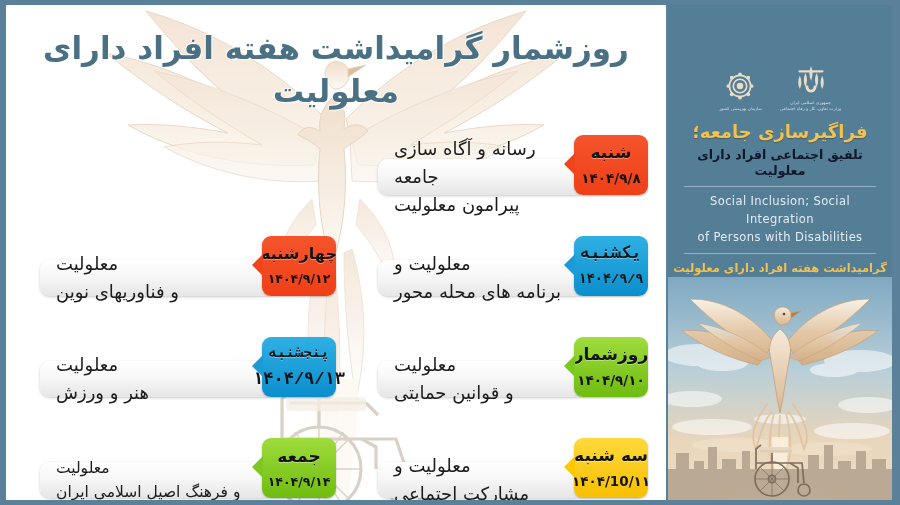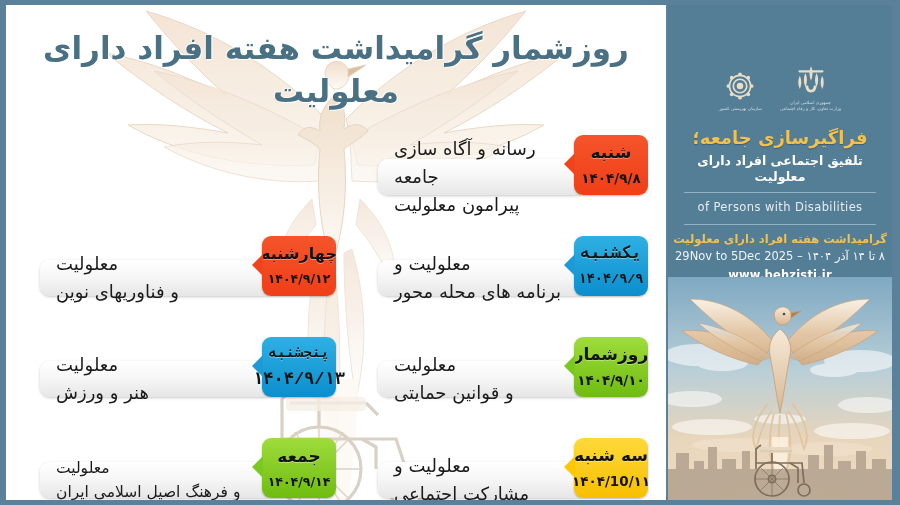--- a/index.html
+++ b/index.html
@@ -133,28 +133,28 @@
     display:flex;justify-content:center;align-items:flex-end;
     gap:18px;padding-top:46px;height:62px;
   }
   .logo-cap{
     font-size:4.4px;color:#cfdde6;line-height:1.5;margin-top:3px;
     white-space:nowrap;
   }
   .logo-block{display:flex;flex-direction:column;align-items:center;}
 
   .p-head{
-    margin-top:14px;
+    margin-top:8px;
     font-size:18px;font-weight:bold;color:#f2c14e;
     line-height:1.25;direction:rtl;
     text-shadow:0 1px 1px rgba(0,0,0,.25);
   }
   .p-sub{
     margin-top:3px;
-    font-size:12.5px;font-weight:bold;color:#ffffff;
+    font-size:12.5px;font-weight:bold;color:#0f172a;
     line-height:1.3;direction:rtl;padding:0 8px;
   }
   .rule{height:1px;background:#95b2c4;margin:7px 16px 6px;}
   .p-en{
     font-size:11.5px;color:#e4edf3;line-height:1.55;
     letter-spacing:.4px;direction:ltr;padding:0 8px;
   }
   .p-fa2{
     margin-top:3px;
     font-size:11.5px;font-weight:bold;color:#f2c14e;
@@ -370,20 +370,21 @@
           </svg>
           <div class="logo-cap">سازمان بهزیستی کشور</div>
         </div>
       </div>
 
       <div class="p-head">فراگیرسازی جامعه؛</div>
       <div class="p-sub">تلفیق اجتماعی افراد دارای معلولیت</div>
 
       <div class="rule"></div>
 
+      <div class="p-en">Social Inclusion; Social Integration</div>
       <div class="p-en">of Persons with Disabilities</div>
 
       <div class="rule"></div>
 
       <div class="p-fa2">گرامیداشت هفته افراد دارای معلولیت</div>
       <div class="p-dates">۸ تا ۱۴ آذر ۱۴۰۴ – 29Nov to 5Dec 2025</div>
       <div class="p-url">www.behzisti.ir</div>
     </div>
 
     <div id="poster-bottom">

